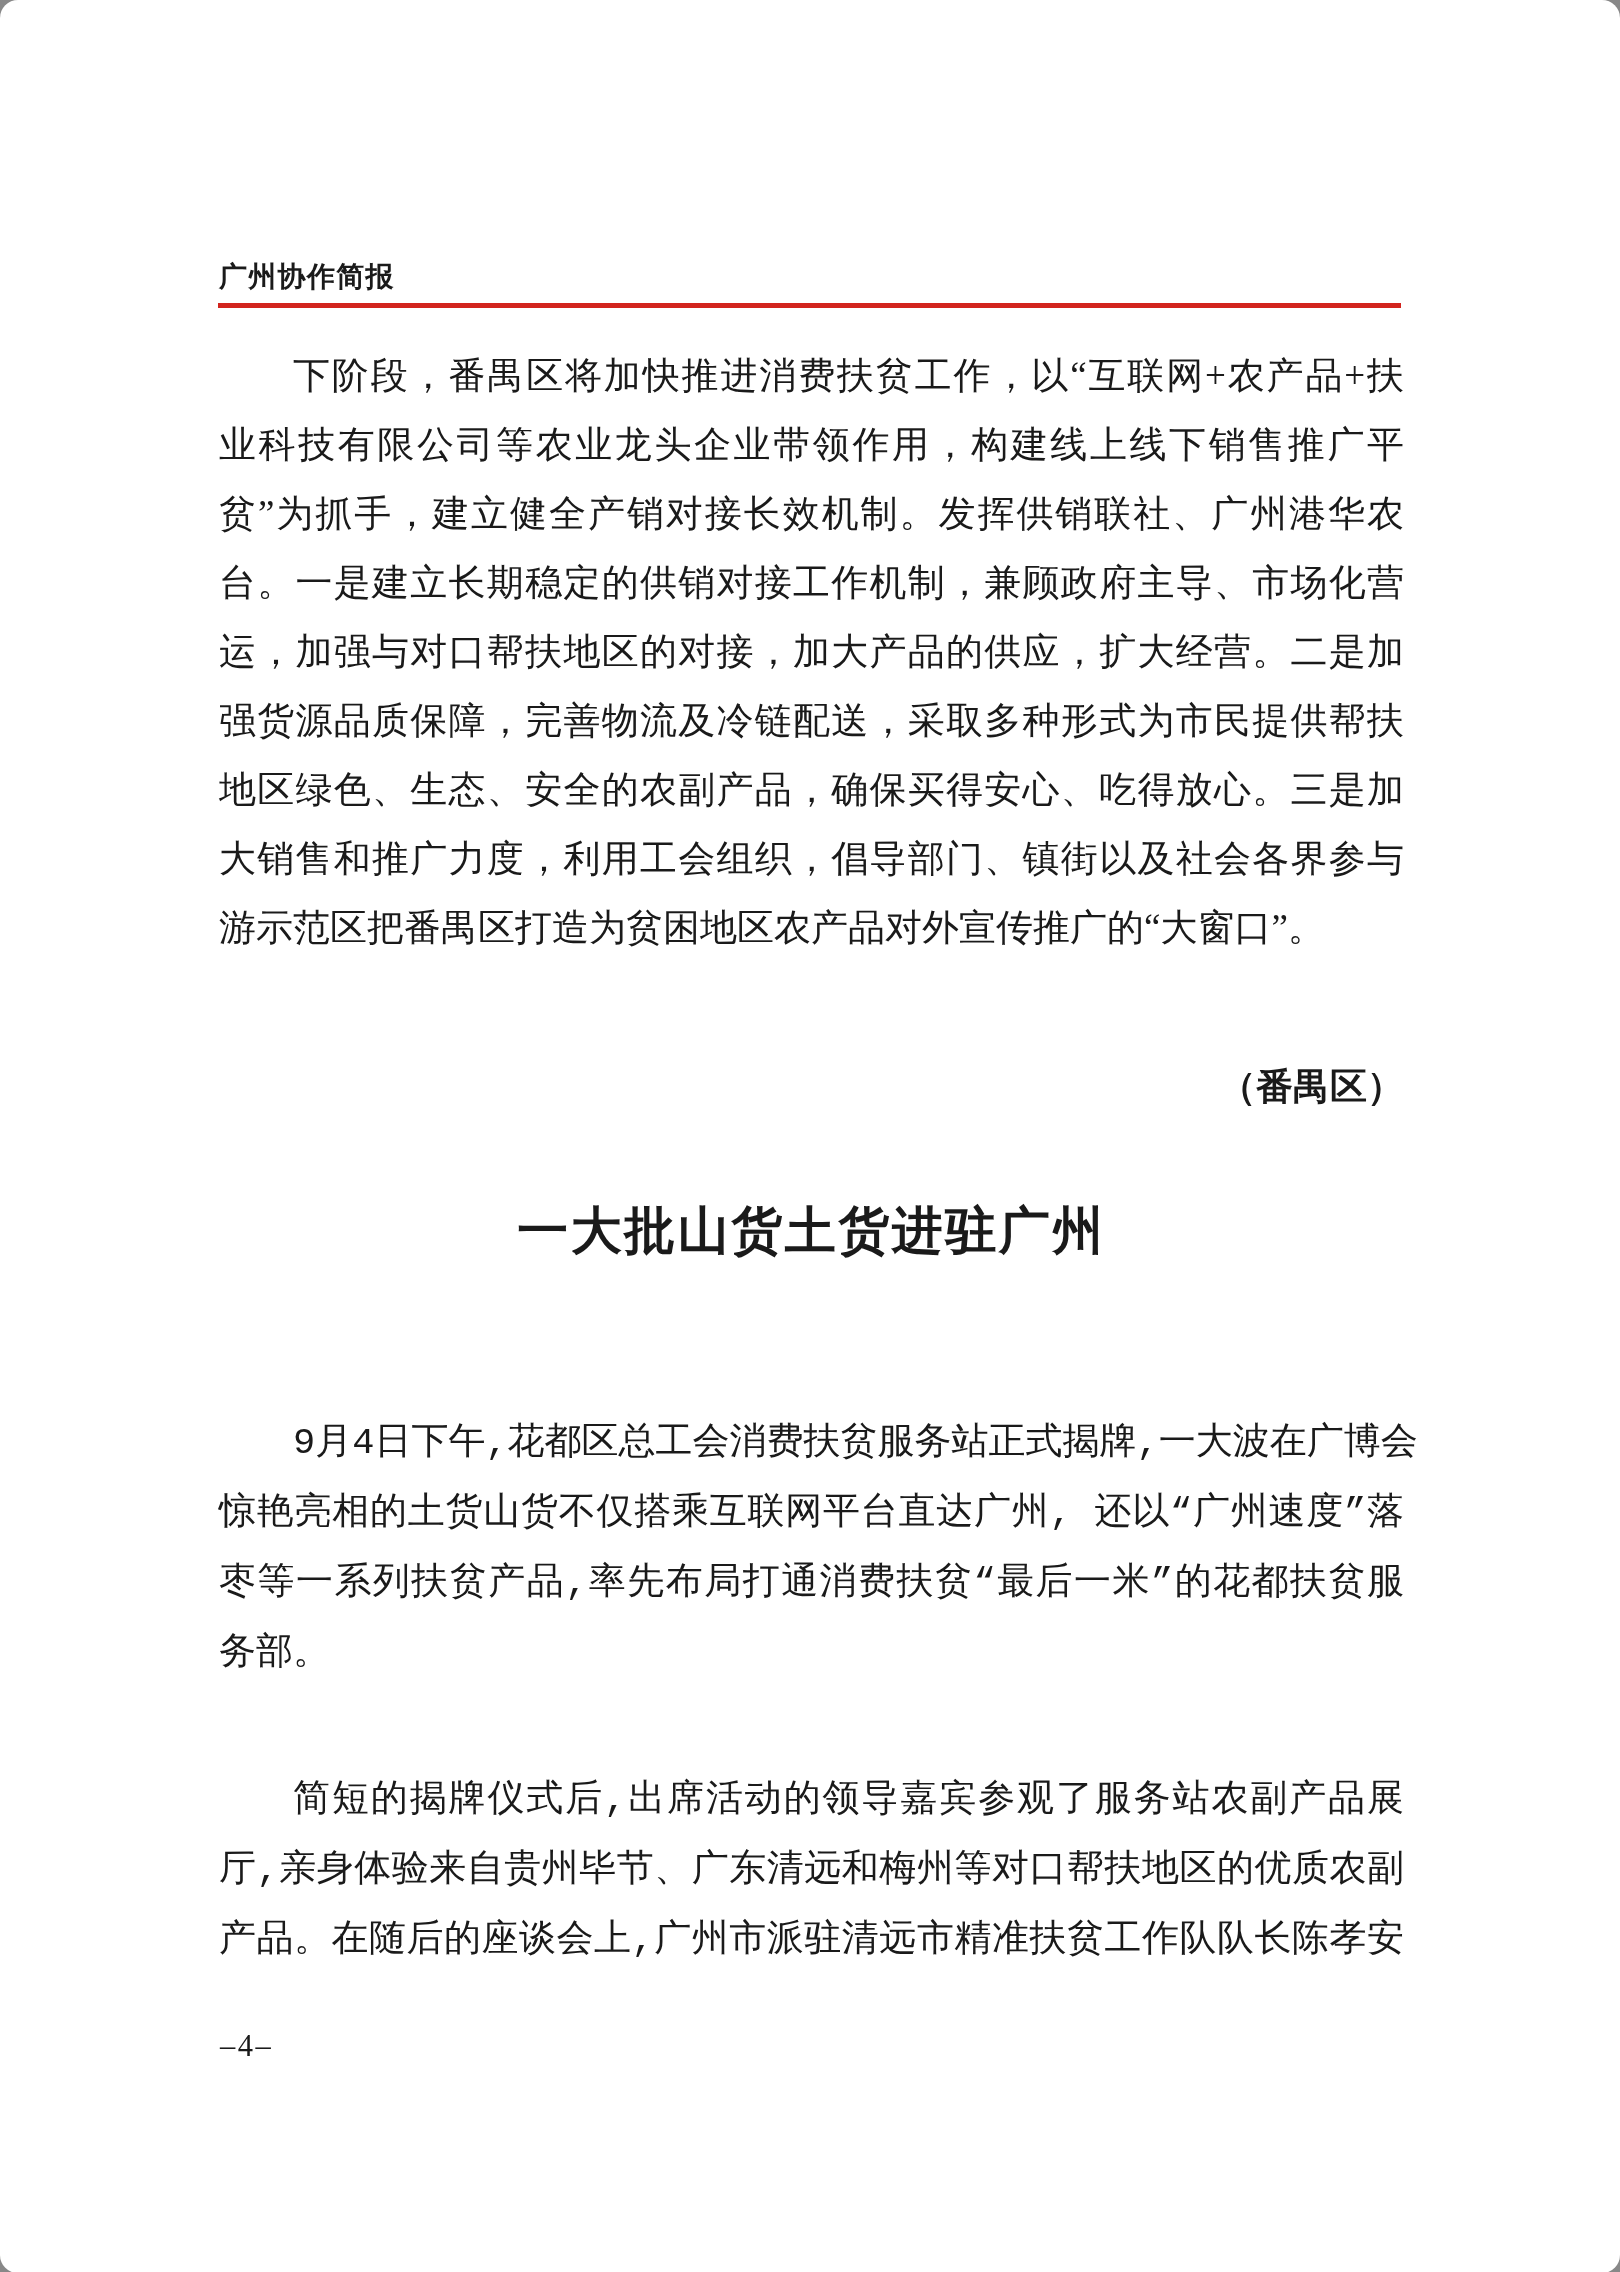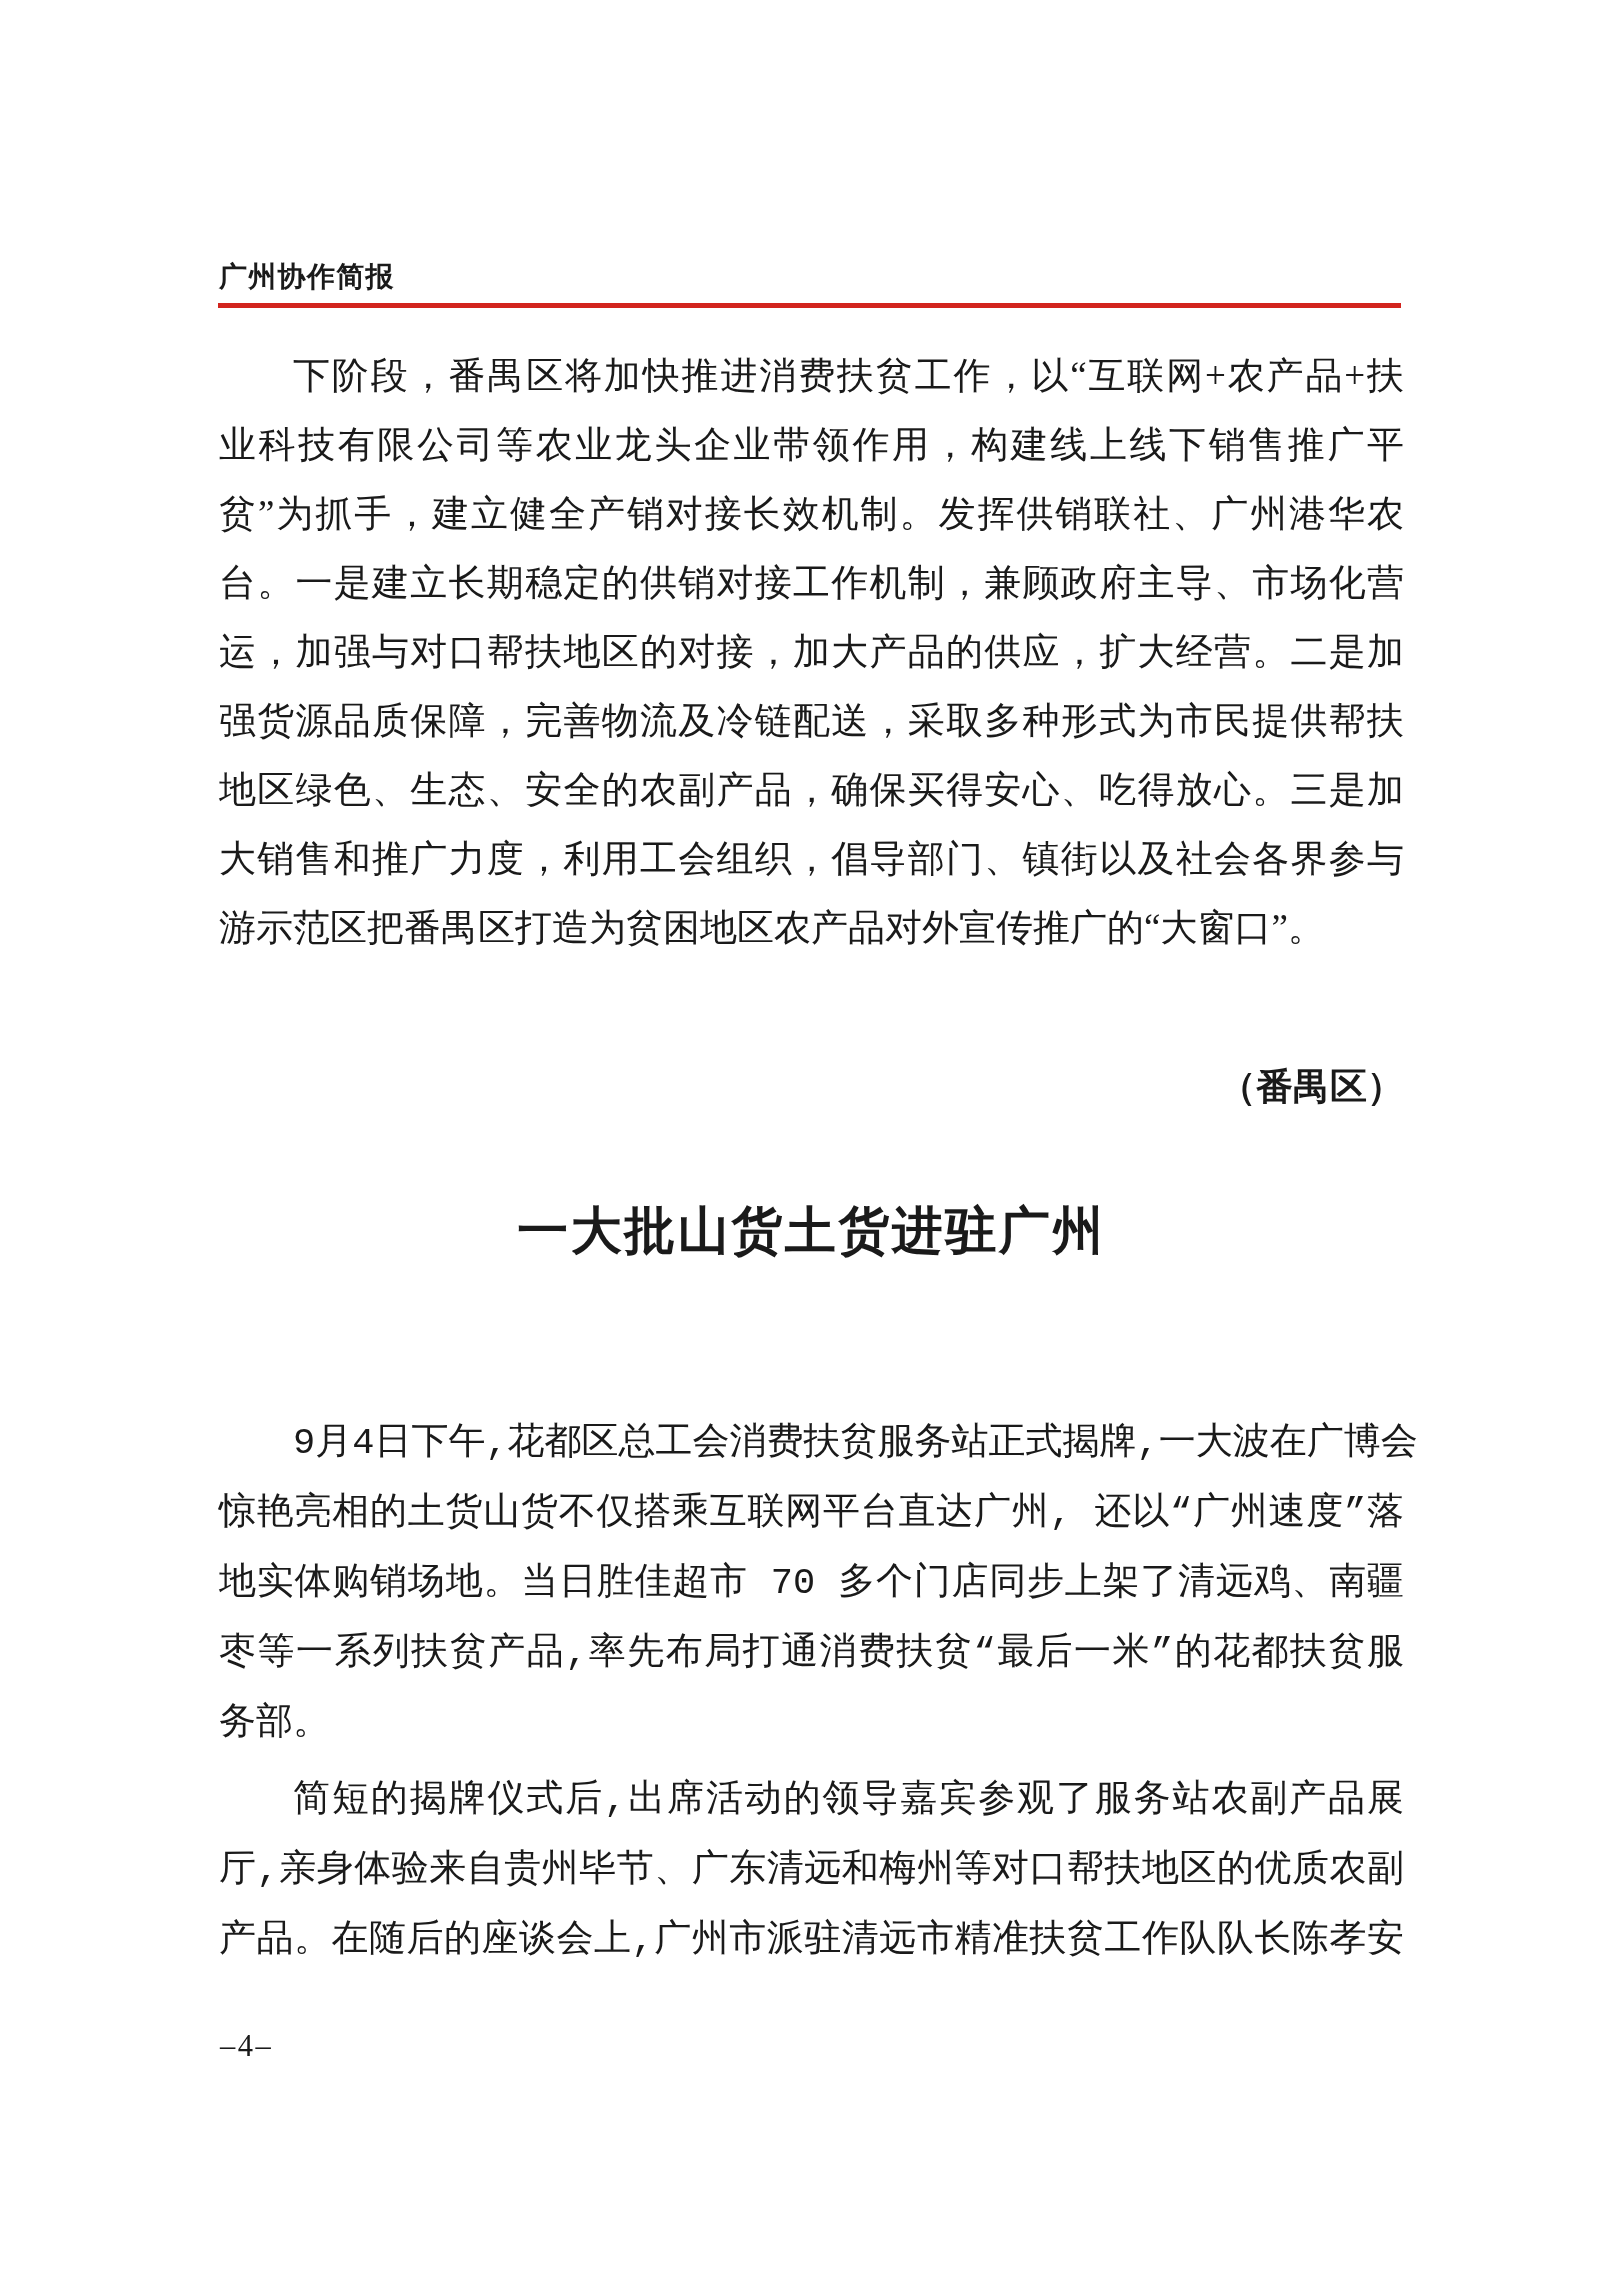--- a/index.html
+++ b/index.html
@@ -51,21 +51,21 @@
   }
   .page-number{
     position:absolute;left:220px;top:2027px;
     font-size:30.5px;line-height:38px;letter-spacing:2.5px;
     white-space:nowrap;
   }
 </style>
 </head>
 <body>
 
-<div class="page" style="color: rgb(26, 26, 26);">
+<div class="page" style="color: rgb(26, 26, 26); border-radius: 18px;">
 
   <div class="masthead">广州协作简报</div>
 
   <div class="red-rule" style="background:#d2241e;"></div>
 
   <div class="textblock para1">
     <div class="line indent">下阶段，番禺区将加快推进消费扶贫工作，以“互联网+农产品+扶</div>
     <div class="line">业科技有限公司等农业龙头企业带领作用，构建线上线下销售推广平</div>
     <div class="line">贫”为抓手，建立健全产销对接长效机制。发挥供销联社、广州港华农</div>
     <div class="line">台。一是建立长期稳定的供销对接工作机制，兼顾政府主导、市场化营</div>
@@ -78,21 +78,20 @@
 
   <div class="attribution">（番禺区）</div>
 
   <div class="article-title">
     <div>一大批山货土货进驻广州</div>
   </div>
 
   <div class="textblock para2">
     <div class="line indent">9月4日下午,花都区总工会消费扶贫服务站正式揭牌,一大波在广博会</div>
     <div class="line">惊艳亮相的土货山货不仅搭乘互联网平台直达广州, 还以“广州速度”落</div>
-    <div class="line">地实体购销场地。当日胜佳超市 70 多个门店同步上架了清远鸡、南疆</div>
     <div class="line">枣等一系列扶贫产品,率先布局打通消费扶贫“最后一米”的花都扶贫服</div>
     <div class="line no-just">务部。</div>
   </div>
 
   <div class="textblock para3">
     <div class="line indent">简短的揭牌仪式后,出席活动的领导嘉宾参观了服务站农副产品展</div>
     <div class="line">厅,亲身体验来自贵州毕节、广东清远和梅州等对口帮扶地区的优质农副</div>
     <div class="line">产品。在随后的座谈会上,广州市派驻清远市精准扶贫工作队队长陈孝安</div>
   </div>
 

